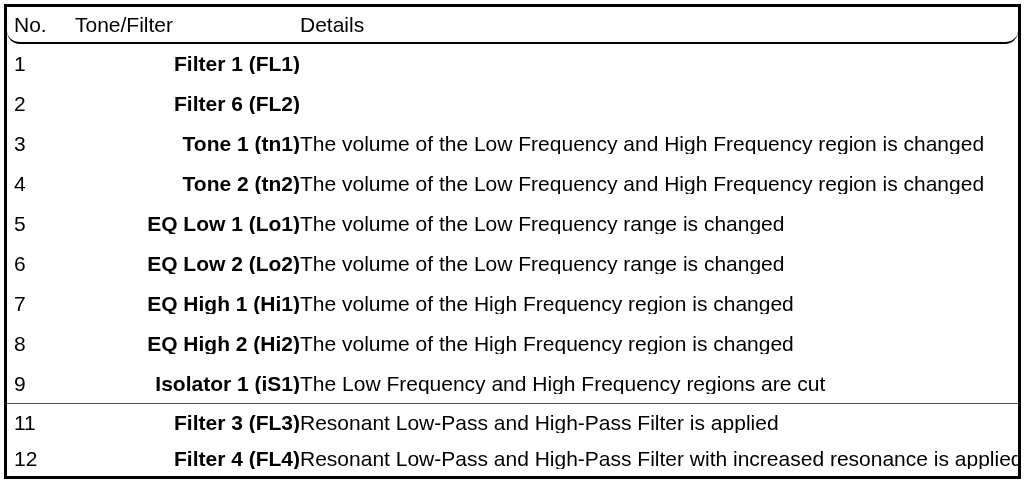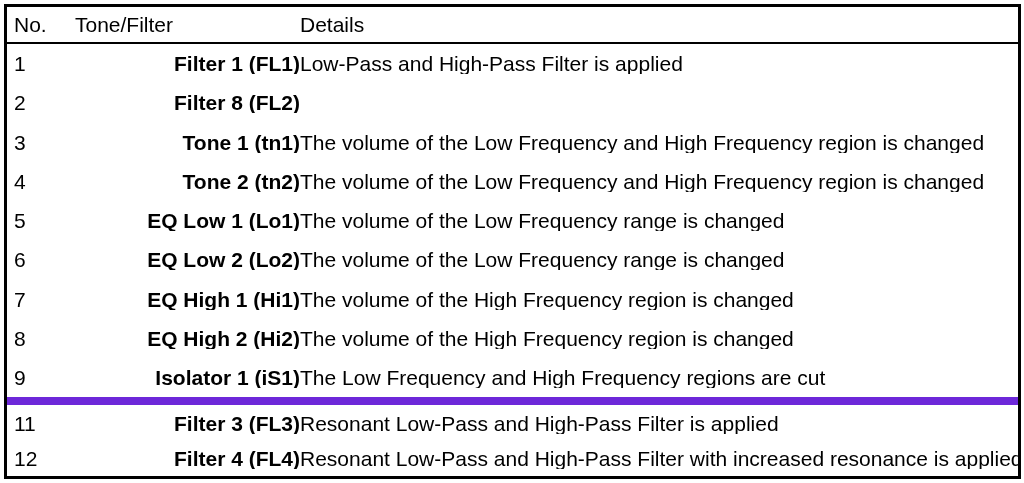--- a/index.html
+++ b/index.html
@@ -27,29 +27,30 @@
     background: #ffffff;
   }
   .header-row {
     display: flex;
     align-items: center;
     height: 35px;
     flex: 0 0 35px;
     border-bottom: 2px solid #000000;
     font-size: 21px;
     font-weight: normal;
+    border-radius: 13px;
   }
   .section {
     display: flex;
     flex-direction: column;
   }
   .section-main { flex: 10 1 0; }
   .section-extra {
     flex: 2 1 0;
-    border-top: 8px solid #6d28d9;
+    border-top: 1px solid #6d28d9;
   }
   .row {
     flex: 1 1 0;
     display: flex;
     align-items: center;
     font-size: 21px;
   }
   .cell {
     box-sizing: border-box;
     white-space: nowrap;
@@ -80,26 +81,25 @@
 <div class="table-frame">
   <div class="header-row">
     <div class="cell no">No.</div>
     <div class="cell name">Tone/Filter</div>
     <div class="cell details">Details</div>
   </div>
   <div class="section section-main">
   <div class="row">
     <div class="cell no">1</div>
     <div class="cell name">Filter 1 (FL1)</div>
-    <div class="cell details">Low-Pass and High-Pass Filter is applied</div>
   </div>
 
   <div class="row">
     <div class="cell no">2</div>
-    <div class="cell name">Filter 8 (FL2)</div>
+    <div class="cell name">Filter 6 (FL2)</div>
   </div>
 
   <div class="row">
     <div class="cell no">3</div>
     <div class="cell name">Tone 1 (tn1)</div>
     <div class="cell details">The volume of the Low Frequency and High Frequency region is changed</div>
   </div>
 
   <div class="row">
     <div class="cell no">4</div>

